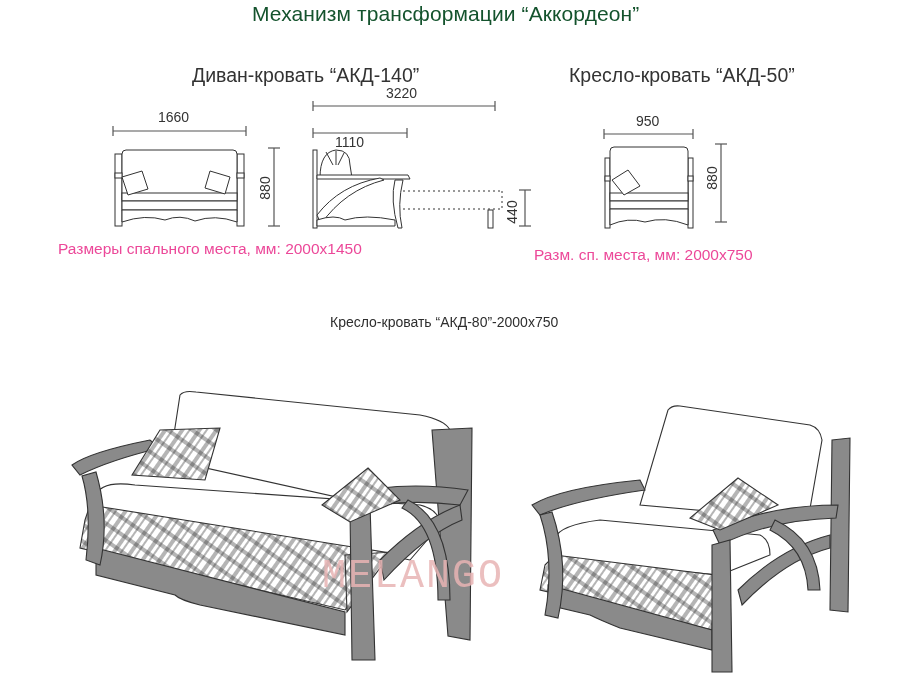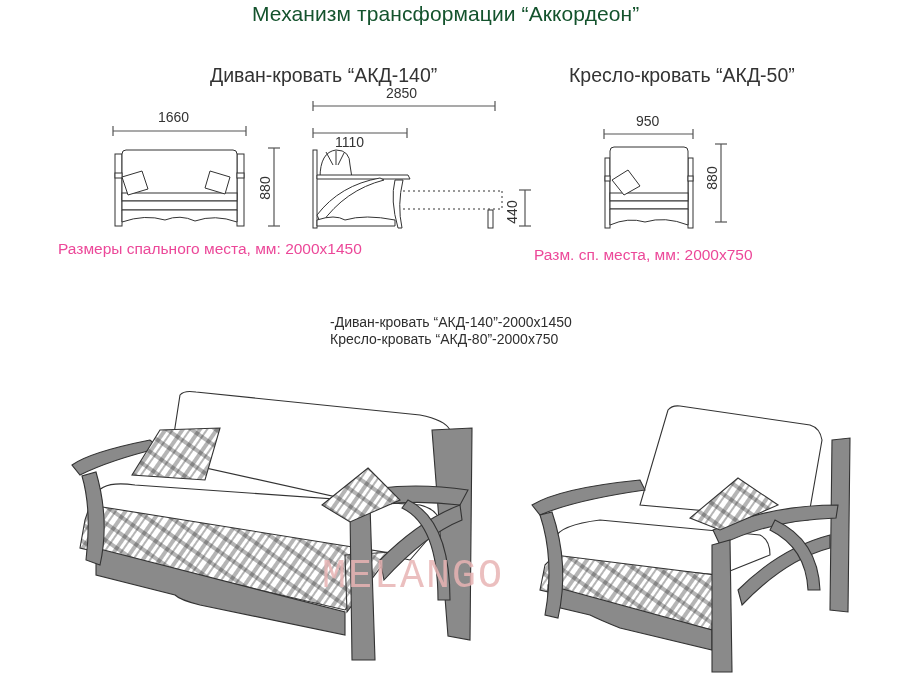--- a/index.html
+++ b/index.html
@@ -14,37 +14,36 @@
   .vert { transform: rotate(-90deg); transform-origin: center; }
   svg.draw { position: absolute; left: 0; top: 0; }
   .watermark { left: 322px; top: 554px; font-family: Liberation Mono, monospace;
                font-size: 40px; color: #e8b4b4; letter-spacing: 2px; opacity: 0.85; }
 </style>
 </head>
 <body>
 
 <div class="abs title">Механизм трансформации “Аккордеон”</div>
 
-<div class="abs h2" style="left:192px; top:64px;margin-left:18px;">Диван-кровать “АКД-140”</div>
+<div class="abs h2" style="left:192px; top:64px;">Диван-кровать “АКД-140”</div>
 <div class="abs h2" style="left:569px; top:64px;">Кресло-кровать “АКД-50”</div>
 
 <div class="abs dim" style="left:158px; top:109px;">1660</div>
-<div class="abs dim" style="left:386px; top:85px;">2850</div>
+<div class="abs dim" style="left:386px; top:85px;">3220</div>
 <div class="abs dim" style="left:335px; top:113px;margin-top:21px;">1110</div>
 <div class="abs dim vert" style="left:253px; top:180px;">880</div>
 <div class="abs dim vert" style="left:500px; top:204px;">440</div>
 
 <div class="abs dim" style="left:636px; top:113px;">950</div>
 <div class="abs dim vert" style="left:700px; top:170px;">880</div>
 
 <div class="abs note" style="left:58px; top:240px;">Размеры спального места, мм: 2000x1450</div>
 <div class="abs note" style="left:534px; top:246px;">Разм. сп.  места, мм: 2000x750</div>
 
 <div class="abs kit" style="left:330px; top:314px;">
-  <div>-Диван-кровать “АКД-140”-2000x1450</div>
   <div>Кресло-кровать “АКД-80”-2000x750</div>
 </div>
 
 <svg class="draw" width="910" height="683" viewBox="0 0 910 683">
   <defs>
     <pattern id="plaid" width="14" height="14" patternUnits="userSpaceOnUse" patternTransform="rotate(35)">
       <rect width="14" height="14" fill="#ffffff"></rect>
       <path d="M0 3 H14 M0 5 H14 M3 0 V14 M5 0 V14 M10 0 V14" stroke="#2a2a2a" stroke-width="0.7"></path>
     </pattern>
   </defs>

